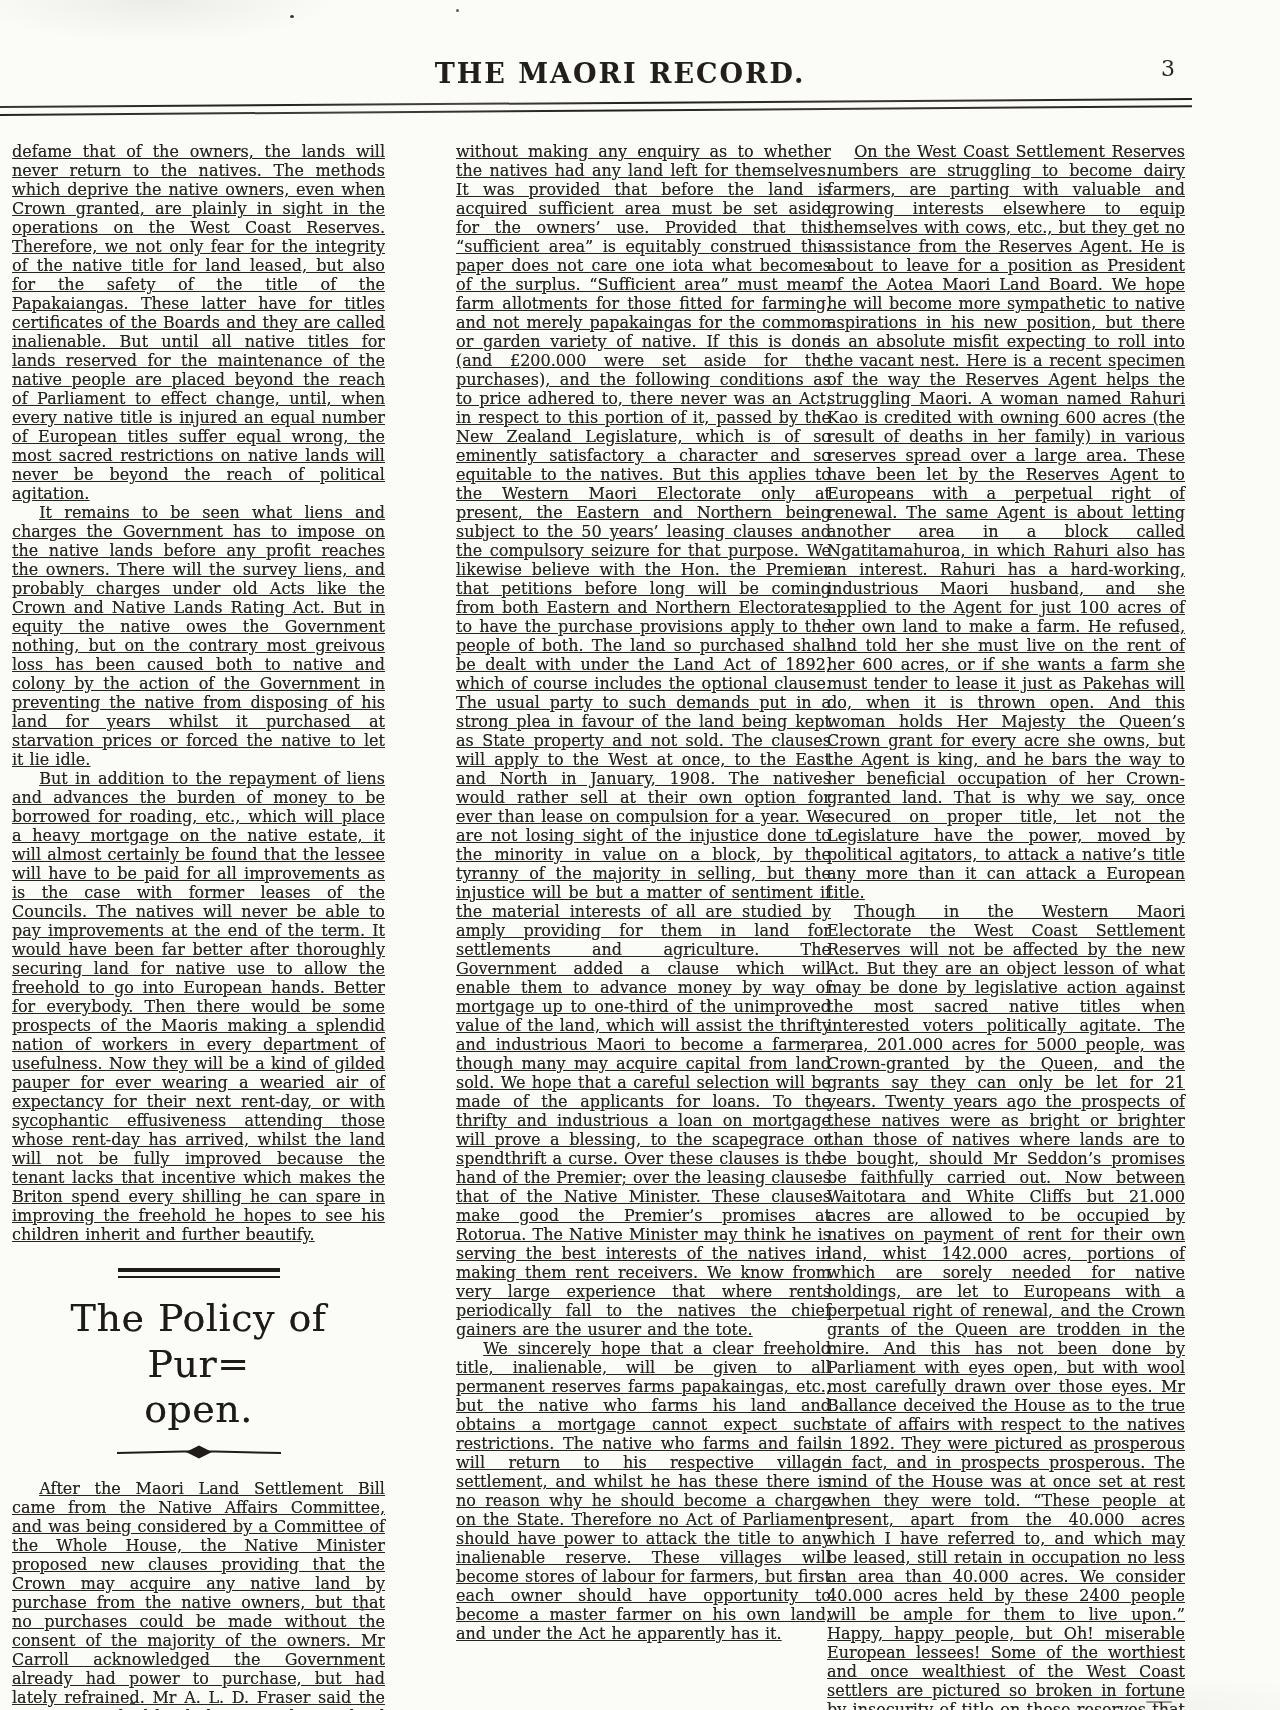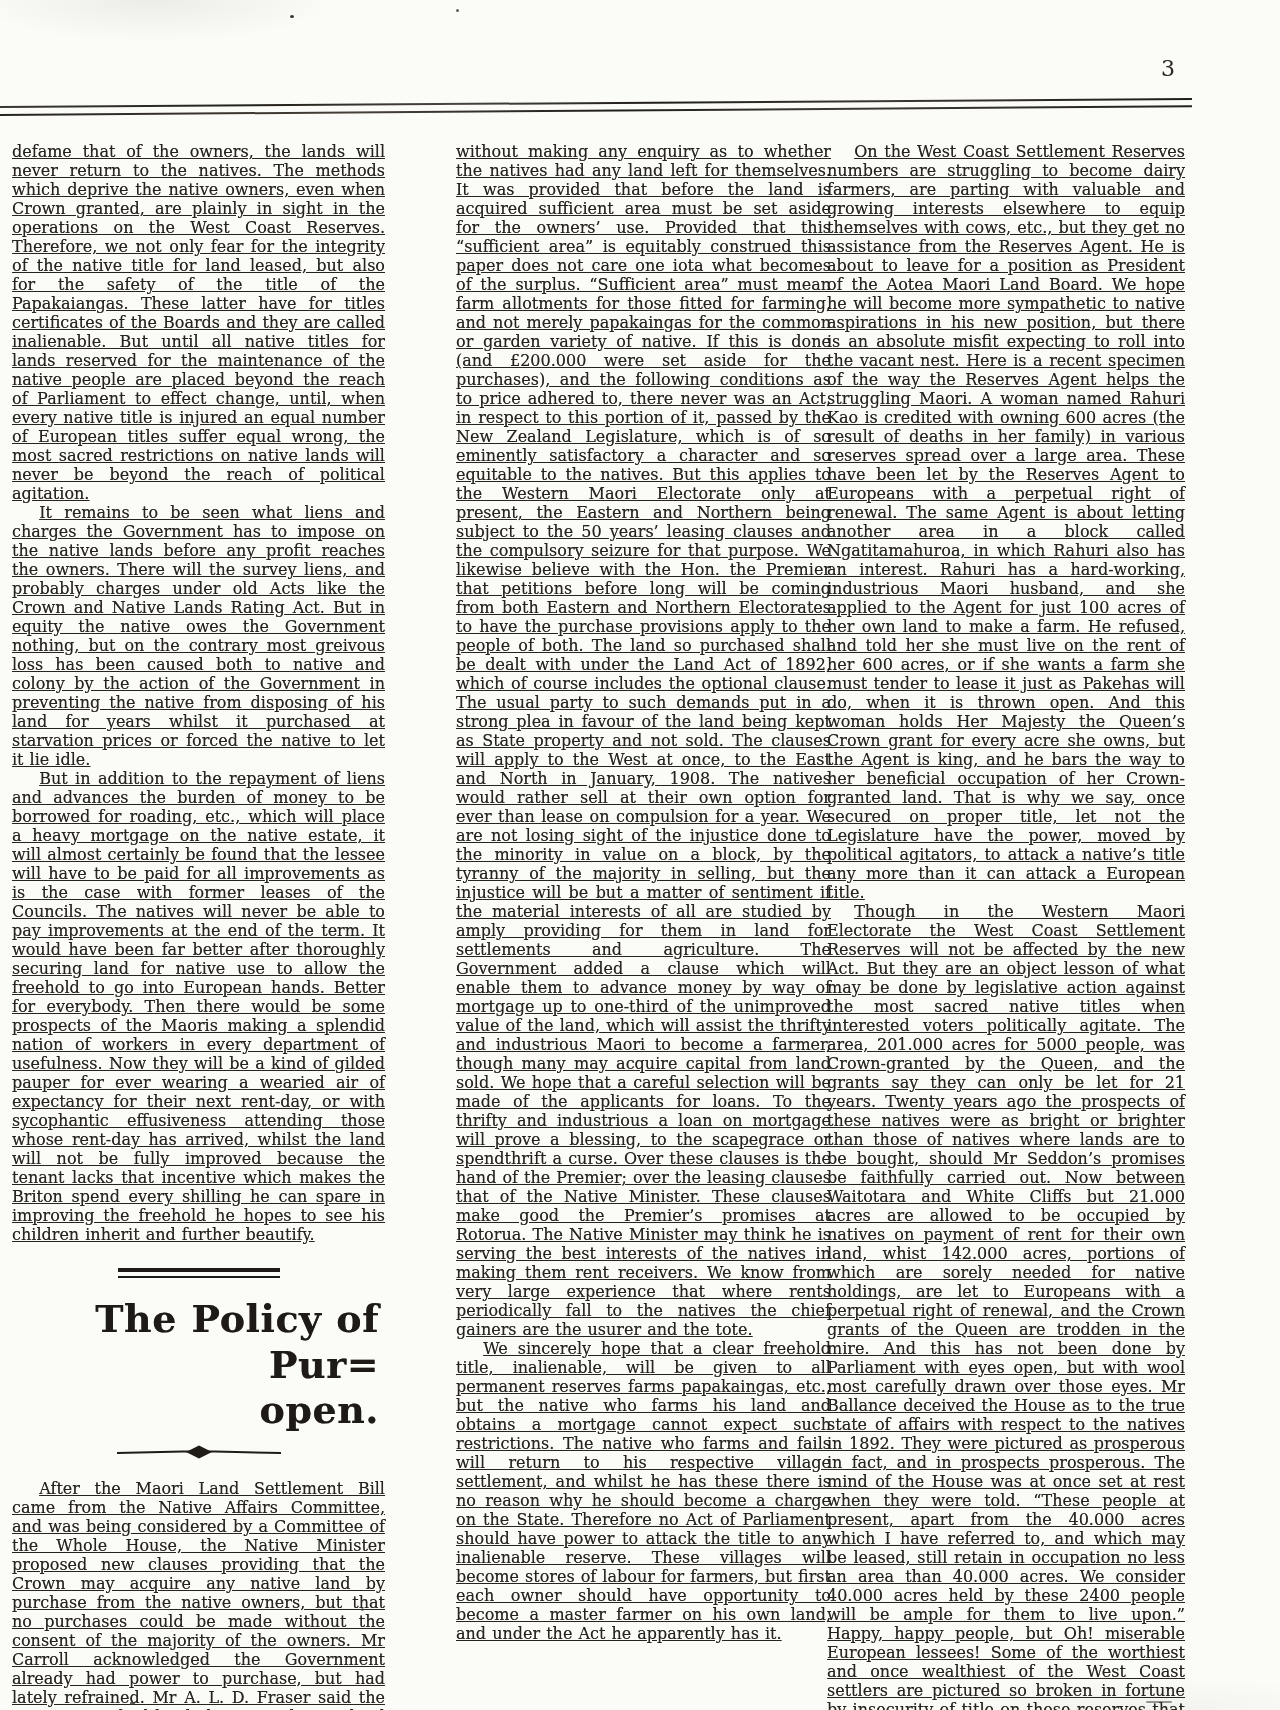--- a/index.html
+++ b/index.html
@@ -58,40 +58,43 @@
   .col-3 { left: 827px; width: 358px; }
   .col p { margin: 0; text-decoration: underline; }
   .col p.indent { text-indent: 1.7em; }
 
   
   .heading-block { margin: 24px 0 10px; }
   .double-rule { width: 162px; margin: 0 auto 18px; }
   .double-rule .dr-a { height: 4px; background: #1f1c18; }
   .double-rule .dr-b { height: 2px; background: #1f1c18; margin-top: 4px; }
   .article-heading {
-    margin: 6px; text-align: right;
-    font-size: 38px; font-weight: bold; line-height: 1.2;
+    margin: 6px; text-align: center;
+    font-size: 38px; font-weight: normal; line-height: 1.2;
     letter-spacing: 0.5px; color: #1e1b17;
     text-shadow: 0 0 0.6px rgba(30,27,23,0.6);
   }
   .ornament { display: block; margin: 10px auto 18px; }
 
   
   .speck { position: absolute; background: #3a362f; border-radius: 50%; }
   .speck.s1 { left: 290px;  top: 15px;   width: 4px;  height: 3px; }
   .speck.s2 { left: 456px;  top: 9px;    width: 3px;  height: 3px; opacity: .8; }
   .speck.s3 { left: 361px;  top: 1608px; width: 3px;  height: 3px; opacity: .6; }
   .speck.s4 { left: 130px;  top: 1702px; width: 5px;  height: 3px; opacity: .8; border-radius: 1px; }
   .speck.s5 { left: 1146px; top: 1701px; width: 26px; height: 2px; opacity: .5; border-radius: 1px; }
 </style>
 </head>
 <body>
 
 <div class="page">
 
+  <div class="masthead">
+    <span class="masthead-title">THE MAORI RECORD.</span>
+  </div>
   <div class="page-number">3</div>
   <div class="header-rule r1"></div>
   <div class="header-rule r2"></div>
 
   <div class="col col-1">
     <p>defame that of the owners, the lands will never return to the natives.  The methods which deprive the native owners, even when Crown granted, are plainly in sight in the operations on the West Coast Reserves.  Therefore, we not only fear for the integrity of the native title for land leased, but also for the safety of the title of the Papakaiangas.  These latter have for titles certificates of the Boards and they are called inalienable.  But until all native titles for lands reserved for the maintenance of the native people are placed beyond the reach of Parliament to effect change, until, when every native title is injured an equal number of European titles suffer equal wrong, the most sacred restrictions on native lands will never be beyond the reach of political agitation.</p>
     <p class="indent">It remains to be seen what liens and charges the Government has to impose on the native lands before any profit reaches the owners.  There will the survey liens, and probably charges under old Acts like the Crown and Native Lands Rating Act.  But in equity the native owes the Government nothing, but on the contrary most greivous loss has been caused both to native and colony by the action of the Government in preventing the native from disposing of his land for years whilst it purchased at starvation prices or forced the native to let it lie idle.</p>
     <p class="indent">But in addition to the repayment of liens and advances the burden of money to be borrowed for roading, etc., which will place a heavy mortgage on the native estate, it will almost certainly be found that the lessee will have to be paid for all improvements as is the case with former leases of the Councils.  The natives will never be able to pay improvements at the end of the term.  It would have been far better after thoroughly securing land for native use to allow the freehold to go into European hands.  Better for everybody.  Then there would be some prospects of the Maoris making a splendid nation of workers in every department of usefulness.  Now they will be a kind of gilded pauper for ever wearing a wearied air of expectancy for their next rent-day, or with sycophantic effusiveness attending those whose rent-day has arrived, whilst the land will not be fully improved because the tenant lacks that incentive which makes the Briton spend every shilling he can spare in improving the freehold he hopes to see his children inherit and further beautify.</p>
 
     <div class="heading-block">

